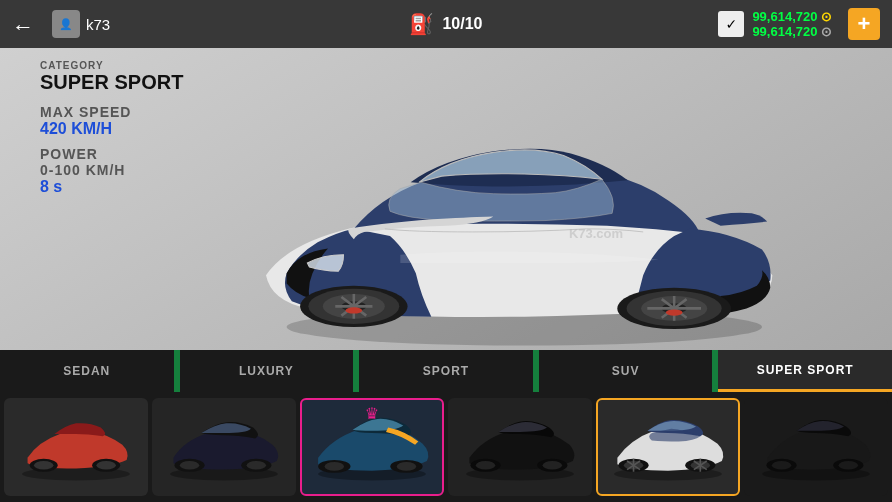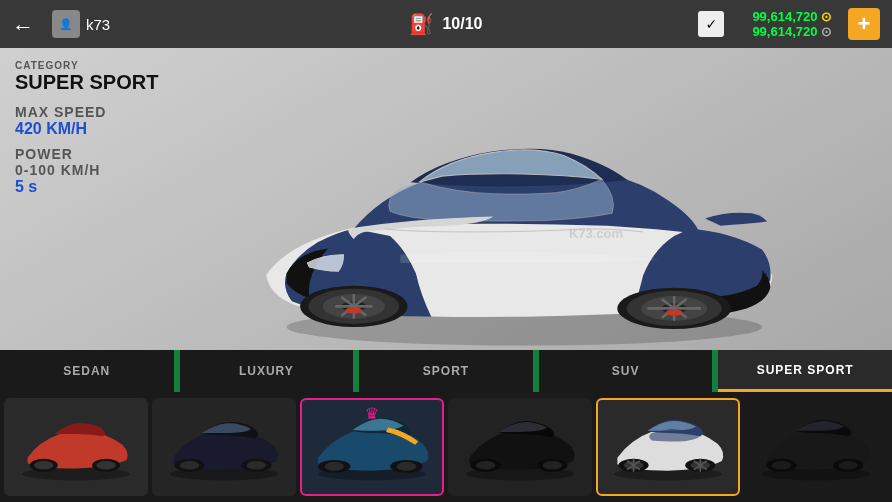--- a/index.html
+++ b/index.html
@@ -66,21 +66,20 @@
       width: 26px; height: 26px;
       background: #eee;
       border-radius: 3px;
       display: flex; align-items: center; justify-content: center;
       font-size: 14px;
     }
     .header-currency {
       display: flex;
       flex-direction: column;
       align-items: flex-end;
-      margin-left: 20px;
     }
     .currency-gold {
       color: #00ff44;
       font-size: 13px;
       font-weight: bold;
     }
     .currency-silver {
       color: #00ff44;
       font-size: 13px;
       font-weight: bold;
@@ -96,21 +95,21 @@
       font-size: 22px;
       color: white;
       font-weight: bold;
       cursor: pointer;
     }
 
     
     .car-info {
       position: absolute;
       top: 60px;
-      left: 15px;
+      left: 40px;
       color: #222;
       z-index: 5;
     }
     .car-info .cat-label {
       font-size: 10px;
       font-weight: bold;
       letter-spacing: 1px;
       color: #555;
       text-transform: uppercase;
     }
@@ -294,21 +293,21 @@
   </div>
 </div>
 
 <div class="car-info">
   <div class="cat-label">CATEGORY</div>
   <div class="cat-value">SUPER SPORT</div>
   <div class="stat-label">MAX SPEED</div>
   <div class="stat-value">420 KM/H</div>
   <div class="stat-label">POWER</div>
   <div class="stat-label">0-100 KM/H</div>
-  <div class="stat-value">5 s</div>
+  <div class="stat-value">8 s</div>
 </div>
 
 <button class="paint-btn">
   <span class="paint-icon">🖌️</span>
 </button>
 
 <div style="position:absolute;top:48px;left:0;right:0;height:310px;background:linear-gradient(150deg,#d0d0d0 0%,#b8b8b8 60%,#a8a8a8 100%);"></div>
 
 <svg class="car-main-svg" viewBox="0 0 750 300" xmlns="http://www.w3.org/2000/svg">
 

